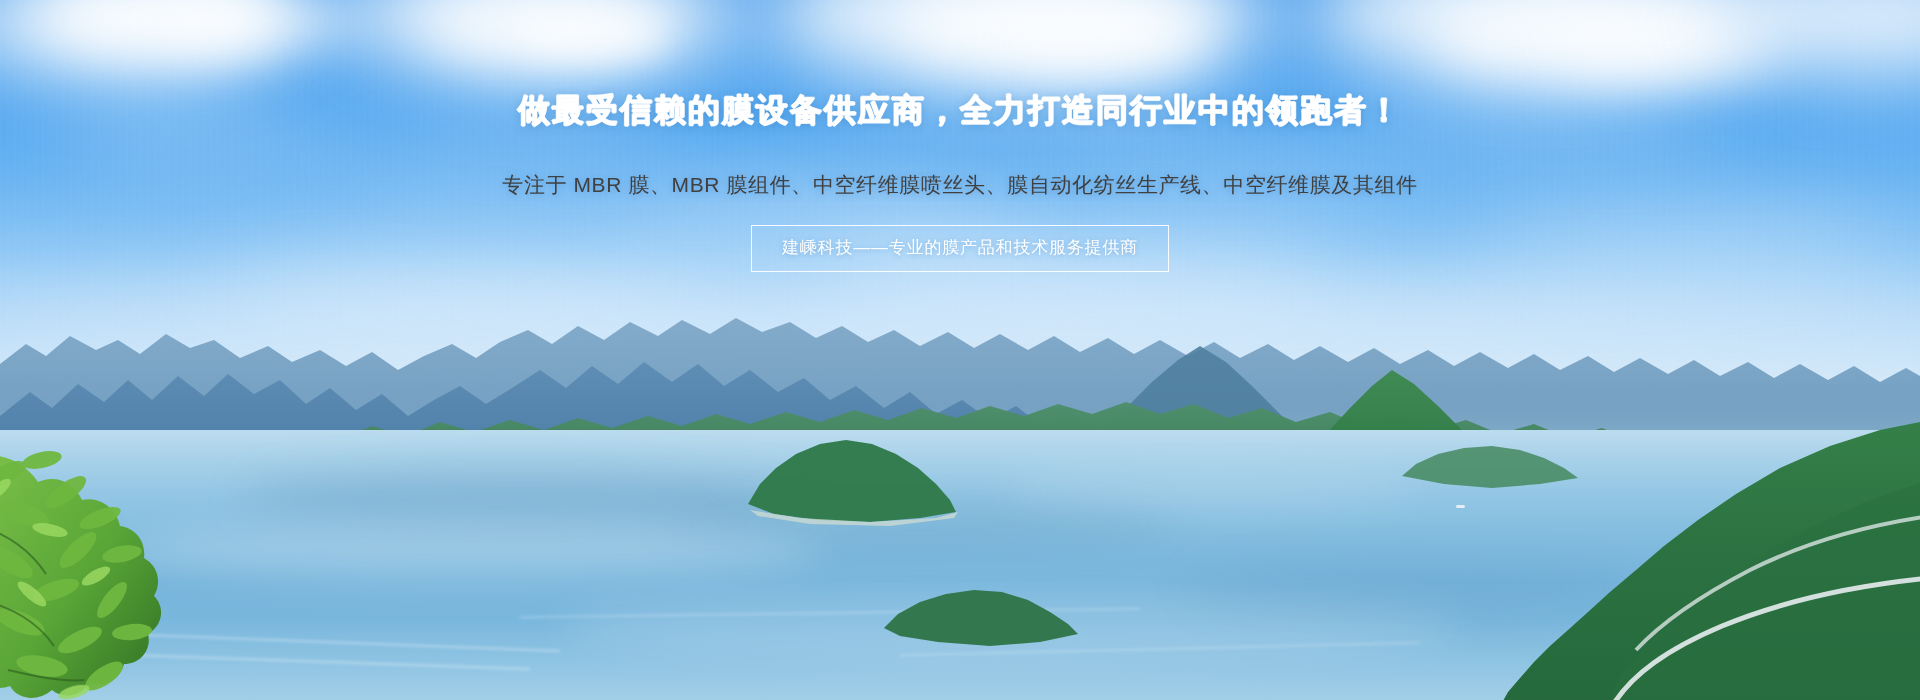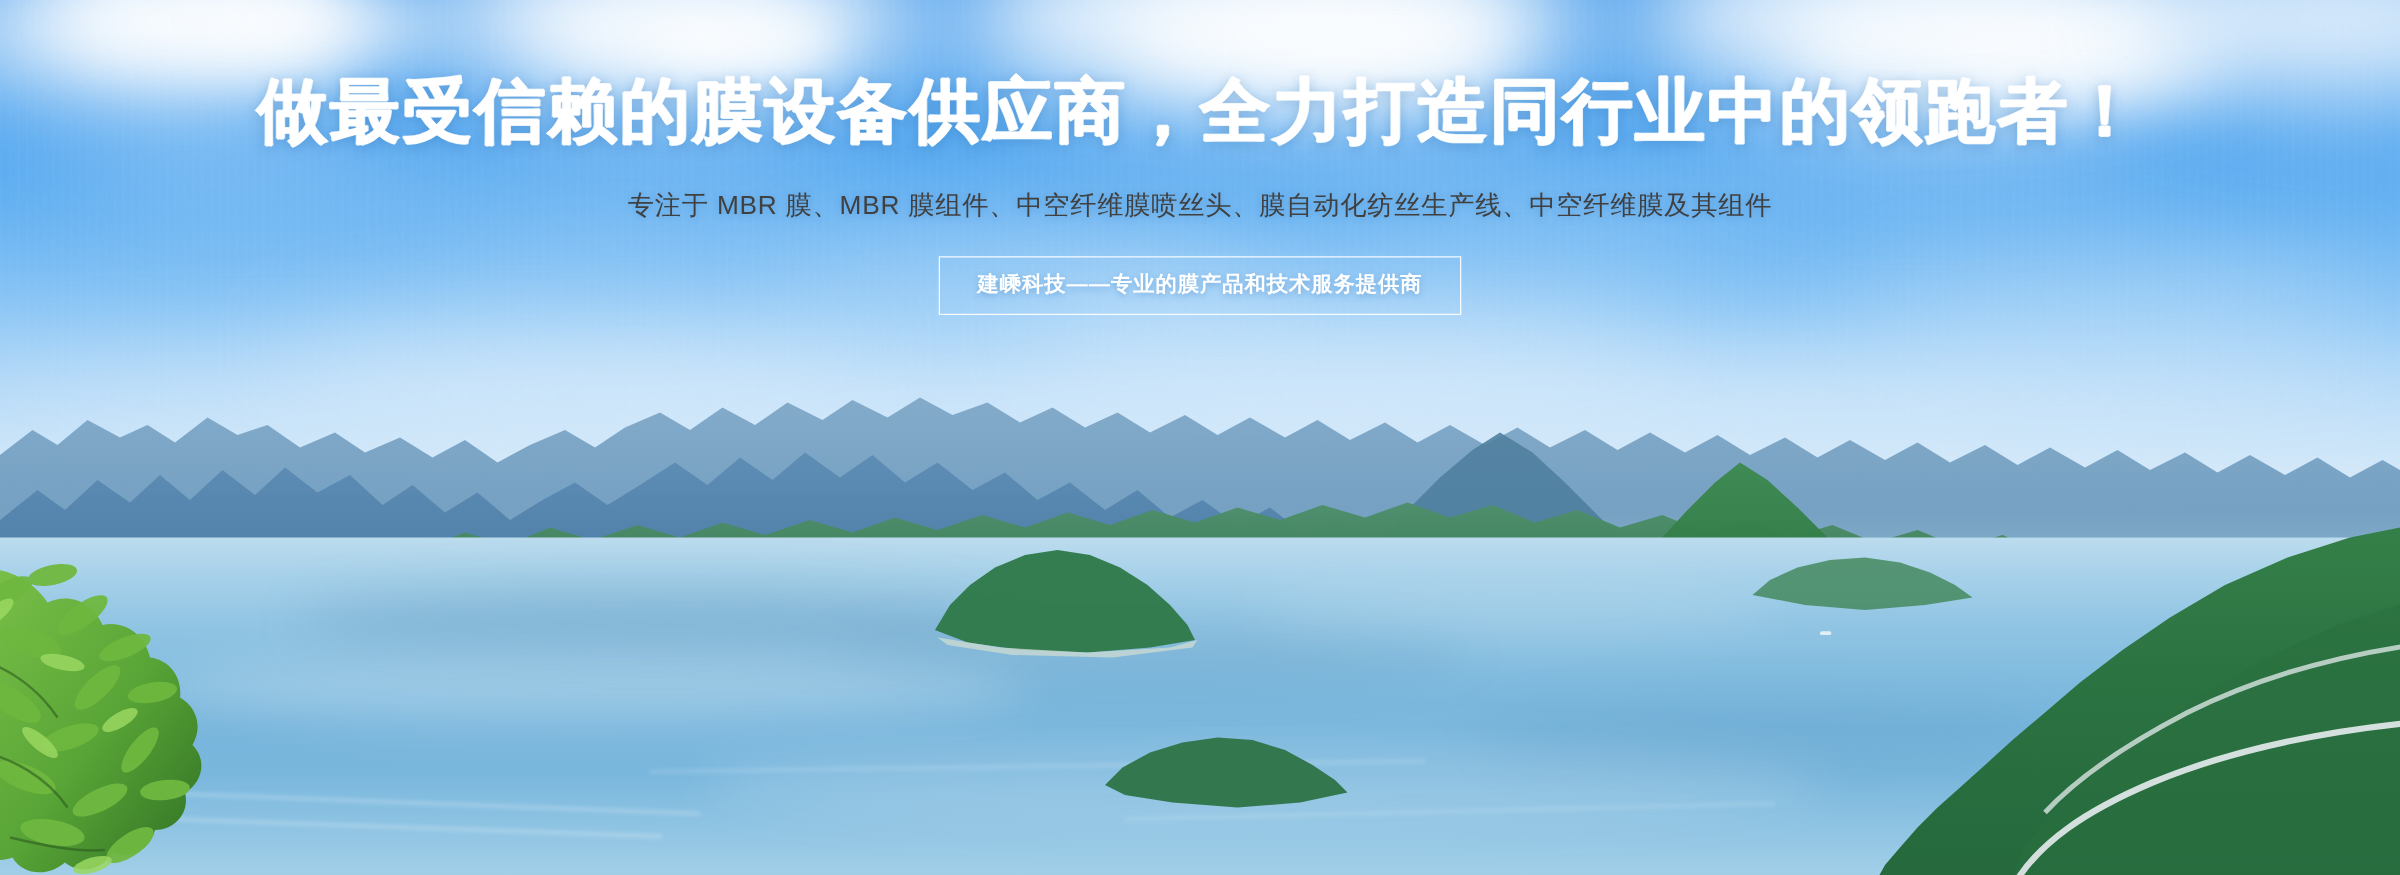--- a/index.html
+++ b/index.html
@@ -78,23 +78,23 @@
   }
 
   
   .hero-copy{
     position:absolute;left:0;top:0;width:1920px;
     text-align:center;
     z-index:40;
   }
   .headline{
     margin:0;
-    padding-top:62px;
+    padding-top:82px;
     color:#ffffff;
-    font-size:56px;
+    font-size:32px;
     line-height:56px;
     font-weight:bold;
     letter-spacing:2px;
     font-family:"DejaVu Sans","Liberation Sans",sans-serif;
     text-shadow:
       0 0 1px rgba(255,255,255,0.9),
       1px 0 0 rgba(255,255,255,0.85),
       -1px 0 0 rgba(255,255,255,0.85),
       0 1px 0 rgba(255,255,255,0.85),
       0 -1px 0 rgba(255,255,255,0.85),
@@ -109,21 +109,20 @@
     line-height:28px;
     letter-spacing:0.6px;
     font-family:"Liberation Sans","DejaVu Sans",sans-serif;
     text-shadow:0 1px 6px rgba(40,110,180,0.35);
     white-space:nowrap;
   }
   .cta-wrap{
     margin:0;
     padding-top:26px;
     display:block;
-    font-weight:bold;
   }
   .cta{
     display:inline-block;
     border:1px solid rgba(255,255,255,0.92);
     padding:11px 30px 12px 30px;
     color:#ffffff;
     font-size:17px;
     line-height:22px;
     letter-spacing:0.8px;
     font-family:"Liberation Sans","DejaVu Sans",sans-serif;

